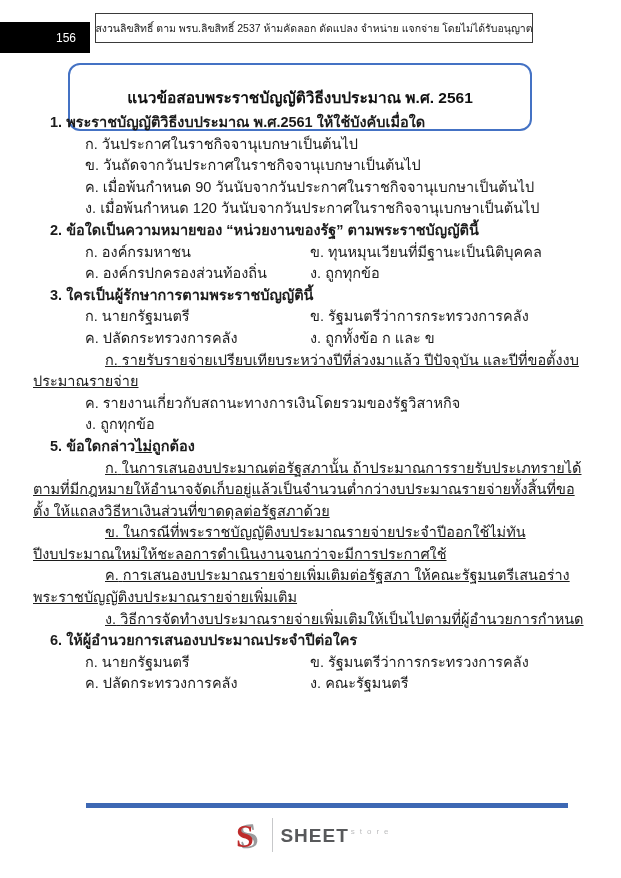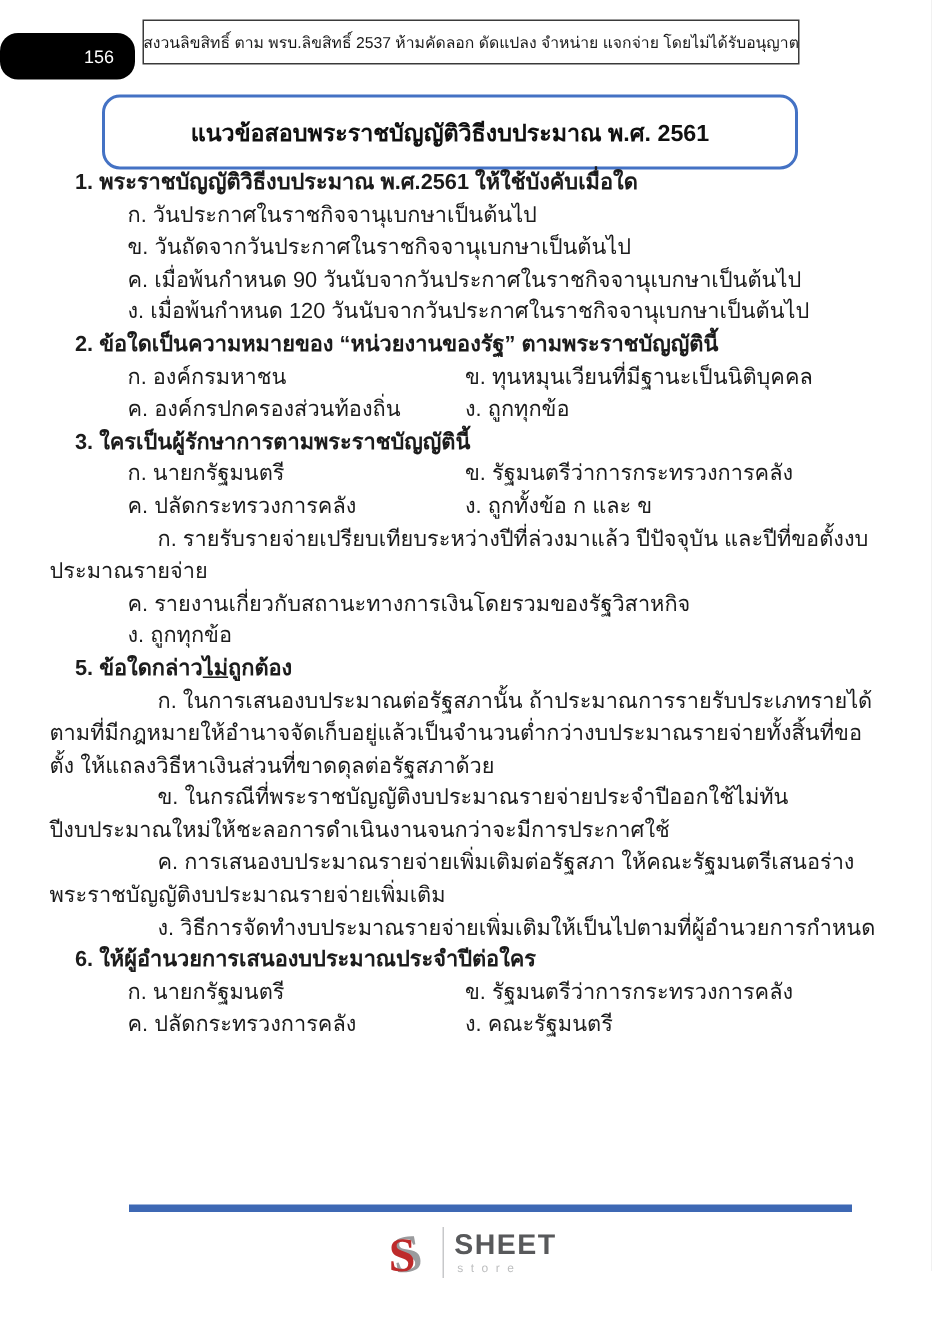--- a/index.html
+++ b/index.html
@@ -4,52 +4,52 @@
 <style>
   html,body{margin:0;padding:0;background:#e8e8e8;}
   .page{
     position:relative;width:621px;height:878px;background:#ffffff;
     font-family:"Liberation Sans",sans-serif;color:#1f1f1f;overflow:hidden;margin:0 auto;
   }
   
   .pagenum-box{
     position:absolute;left:0;top:22px;width:90px;height:31px;background:#000;
     color:#fff;display:flex;align-items:center;justify-content:flex-end;
-    padding-right:14px;box-sizing:border-box;font-size:12px;border-radius:12px;
+    padding-right:14px;box-sizing:border-box;font-size:12px;
   }
   .copyright-bar{
     position:absolute;left:95px;top:13px;width:438px;height:30px;
     border:1px solid #3a3a3a;box-sizing:border-box;background:#fff;
     display:flex;align-items:center;justify-content:center;
     font-size:10.5px;white-space:nowrap;color:#191919;
   }
   .title-box{
-    position:absolute;left:68px;top:63px;width:464px;height:50px;
+    position:absolute;left:68px;top:63px;width:464px;height:68px;
     border:2.5px solid #4472C4;border-radius:12px;box-sizing:border-box;
     display:flex;align-items:center;justify-content:center;
     font-weight:bold;font-size:15.5px;color:#111;
   }
   
   .questions{
     position:absolute;left:33px;top:112px;width:556px;
     font-size:14.5px;line-height:21.6px;color:#1c1c1c;
   }
   .q-header{font-weight:bold;padding-left:17px;}
   .opt.stacked{padding-left:52px;}
-  .opt.para{text-indent:72px;}
+  .opt.para{text-indent:72px;text-decoration:underline;}
   .opt-grid{display:grid;grid-template-columns:225px auto;padding-left:52px;}
   .u{text-decoration:underline;}
   
   .footer-line{position:absolute;left:86px;top:803px;width:482px;height:5px;background:#3D68B4;}
   .logo-row{
     position:absolute;left:0;top:811px;width:621px;height:48px;
     display:flex;align-items:center;justify-content:center;gap:7px;
   }
   .logo-divider{width:1px;height:34px;background:#c7c8ca;}
-  .logo-texts{display:flex;flex-direction:column;line-height:1;}
+  .logo-texts{display:flex;flex-direction:row;line-height:1;}
   .logo-brand{font-weight:bold;font-size:19px;color:#58595b;letter-spacing:1px;}
   .logo-sub{font-size:8px;letter-spacing:5px;color:#bdbebf;margin-top:2px;padding-left:2px;}
 </style>
 </head>
 <body>
 
 <div class="page">
 
   <div class="pagenum-box">
     <span>156</span>

